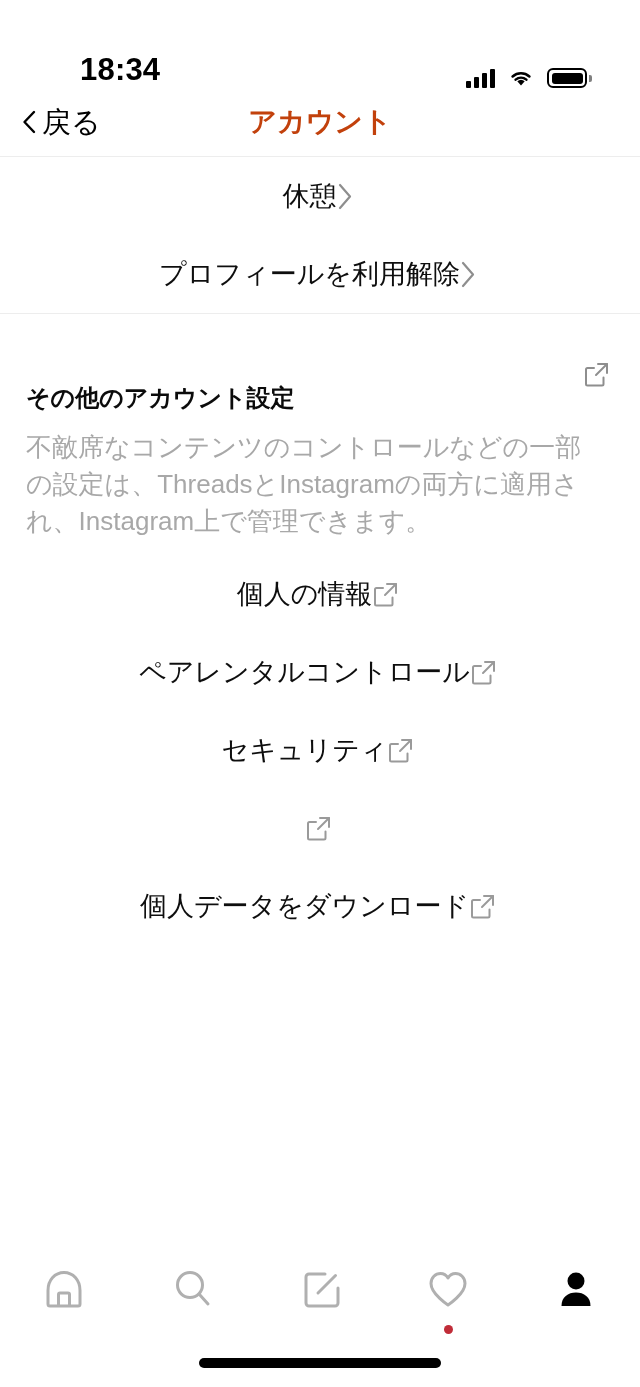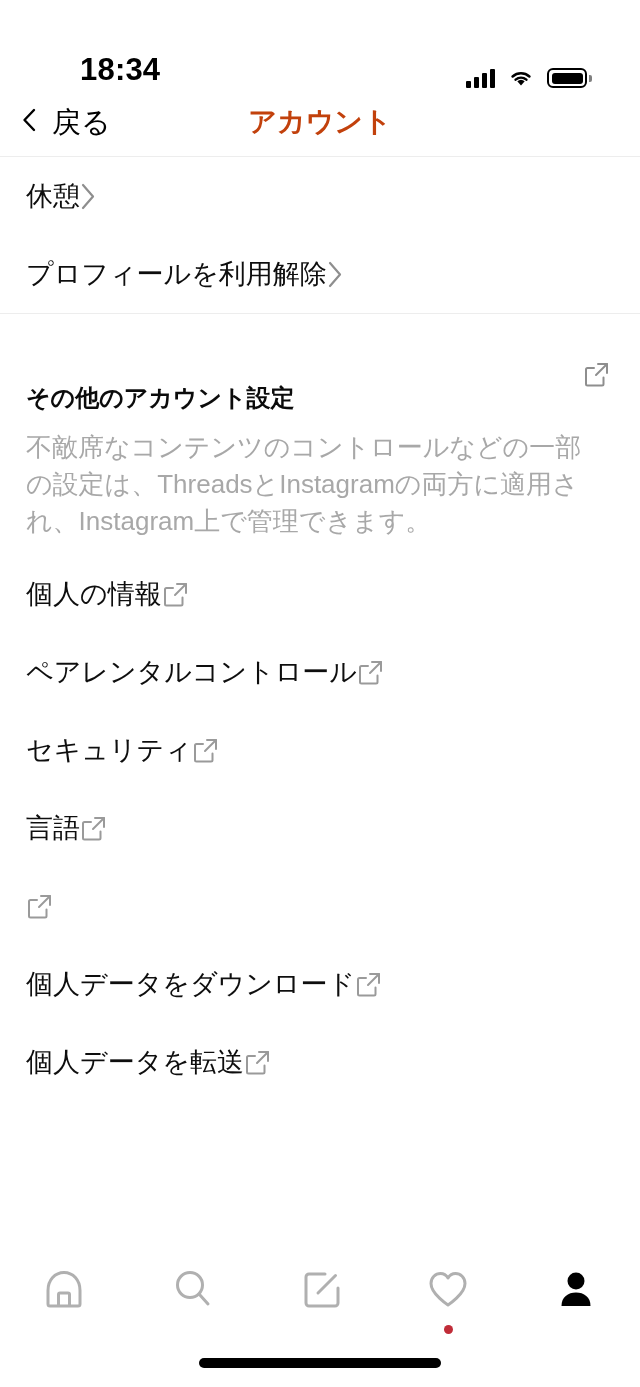--- a/index.html
+++ b/index.html
@@ -64,21 +64,22 @@
   .nav-bar {
     position: absolute;
     top: 88px; left: 0; right: 0;
     height: 69px;
     display: flex;
     align-items: center;
     border-bottom: 1px solid #ededed;
   }
   .nav-back {
     display: flex;
-    gap: 16px;
+    align-items: center;
+    gap: 6px;
     margin-left: 22px;
     cursor: pointer;
   }
   .nav-back-chevron {
     width: 14px; height: 24px;
     display: block;
   }
   .nav-back-label {
     font-size: 29px;
     color: #000;
@@ -99,21 +100,21 @@
     position: absolute;
     top: 157px; left: 0; right: 0; bottom: 147px;
     overflow: hidden;
   }
 
   .chevron-group { border-bottom: 1px solid #ededed; }
 
   .row {
     display: flex;
     align-items: center;
-    justify-content: flex-start;
+    justify-content: center;
     padding: 0 30px 0 26px;
     height: 78px;
     cursor: pointer;
   }
   .row-label {
     font-size: 27px;
     color: #0e0e0e;
     line-height: 1;
   }
   .icon-chevron { width: 17px; height: 29px; display:block; flex: none; }
@@ -272,54 +273,38 @@
 
       <div class="row">
         <span class="row-label">セキュリティ</span>
         <svg class="icon-external" viewBox="0 0 27 27">
           <path d="M15 3 H24 V12" stroke="#9a9a9a" stroke-width="2" fill="none" stroke-linecap="round" stroke-linejoin="round"></path>
           <path d="M24 3 L13 14" stroke="#9a9a9a" stroke-width="2" fill="none" stroke-linecap="round"></path>
           <path d="M20.5 16.5 V23 a1.5 1.5 0 0 1 -1.5 1.5 H4.5 A1.5 1.5 0 0 1 3 23 V8.5 A1.5 1.5 0 0 1 4.5 7 H11" stroke="#9a9a9a" stroke-width="2" fill="none" stroke-linecap="round" stroke-linejoin="round"></path>
         </svg>
       </div>
 
-      <div class="row">
-        <span class="row-label">言語</span>
-        <svg class="icon-external" viewBox="0 0 27 27">
-          <path d="M15 3 H24 V12" stroke="#9a9a9a" stroke-width="2" fill="none" stroke-linecap="round" stroke-linejoin="round"></path>
-          <path d="M24 3 L13 14" stroke="#9a9a9a" stroke-width="2" fill="none" stroke-linecap="round"></path>
-          <path d="M20.5 16.5 V23 a1.5 1.5 0 0 1 -1.5 1.5 H4.5 A1.5 1.5 0 0 1 3 23 V8.5 A1.5 1.5 0 0 1 4.5 7 H11" stroke="#9a9a9a" stroke-width="2" fill="none" stroke-linecap="round" stroke-linejoin="round"></path>
-        </svg>
-      </div>
 
       <div class="row">
         <svg class="icon-external" viewBox="0 0 27 27">
           <path d="M15 3 H24 V12" stroke="#9a9a9a" stroke-width="2" fill="none" stroke-linecap="round" stroke-linejoin="round"></path>
           <path d="M24 3 L13 14" stroke="#9a9a9a" stroke-width="2" fill="none" stroke-linecap="round"></path>
           <path d="M20.5 16.5 V23 a1.5 1.5 0 0 1 -1.5 1.5 H4.5 A1.5 1.5 0 0 1 3 23 V8.5 A1.5 1.5 0 0 1 4.5 7 H11" stroke="#9a9a9a" stroke-width="2" fill="none" stroke-linecap="round" stroke-linejoin="round"></path>
         </svg>
       </div>
 
       <div class="row">
         <span class="row-label">個人データをダウンロード</span>
         <svg class="icon-external" viewBox="0 0 27 27">
           <path d="M15 3 H24 V12" stroke="#9a9a9a" stroke-width="2" fill="none" stroke-linecap="round" stroke-linejoin="round"></path>
           <path d="M24 3 L13 14" stroke="#9a9a9a" stroke-width="2" fill="none" stroke-linecap="round"></path>
           <path d="M20.5 16.5 V23 a1.5 1.5 0 0 1 -1.5 1.5 H4.5 A1.5 1.5 0 0 1 3 23 V8.5 A1.5 1.5 0 0 1 4.5 7 H11" stroke="#9a9a9a" stroke-width="2" fill="none" stroke-linecap="round" stroke-linejoin="round"></path>
         </svg>
       </div>
 
-      <div class="row">
-        <span class="row-label">個人データを転送</span>
-        <svg class="icon-external" viewBox="0 0 27 27">
-          <path d="M15 3 H24 V12" stroke="#9a9a9a" stroke-width="2" fill="none" stroke-linecap="round" stroke-linejoin="round"></path>
-          <path d="M24 3 L13 14" stroke="#9a9a9a" stroke-width="2" fill="none" stroke-linecap="round"></path>
-          <path d="M20.5 16.5 V23 a1.5 1.5 0 0 1 -1.5 1.5 H4.5 A1.5 1.5 0 0 1 3 23 V8.5 A1.5 1.5 0 0 1 4.5 7 H11" stroke="#9a9a9a" stroke-width="2" fill="none" stroke-linecap="round" stroke-linejoin="round"></path>
-        </svg>
-      </div>
 
     </div>
   </div>
 
   <div class="tab-bar">
 
     <div class="tab">
       <svg width="46" height="44" viewBox="0 0 46 44">
         <path d="M7 24.5 L7 38 a2 2 0 0 0 2 2 h28 a2 2 0 0 0 2 -2 V24.5 C39 14 32 6.5 23 6.5 S7 14 7 24.5 Z" stroke="#b0b0b0" stroke-width="3" fill="none" stroke-linejoin="round"></path>
         <path d="M17.5 40 V28.5 a1.5 1.5 0 0 1 1.5 -1.5 h8 a1.5 1.5 0 0 1 1.5 1.5 V40" stroke="#b0b0b0" stroke-width="3" fill="none" stroke-linejoin="round"></path>

